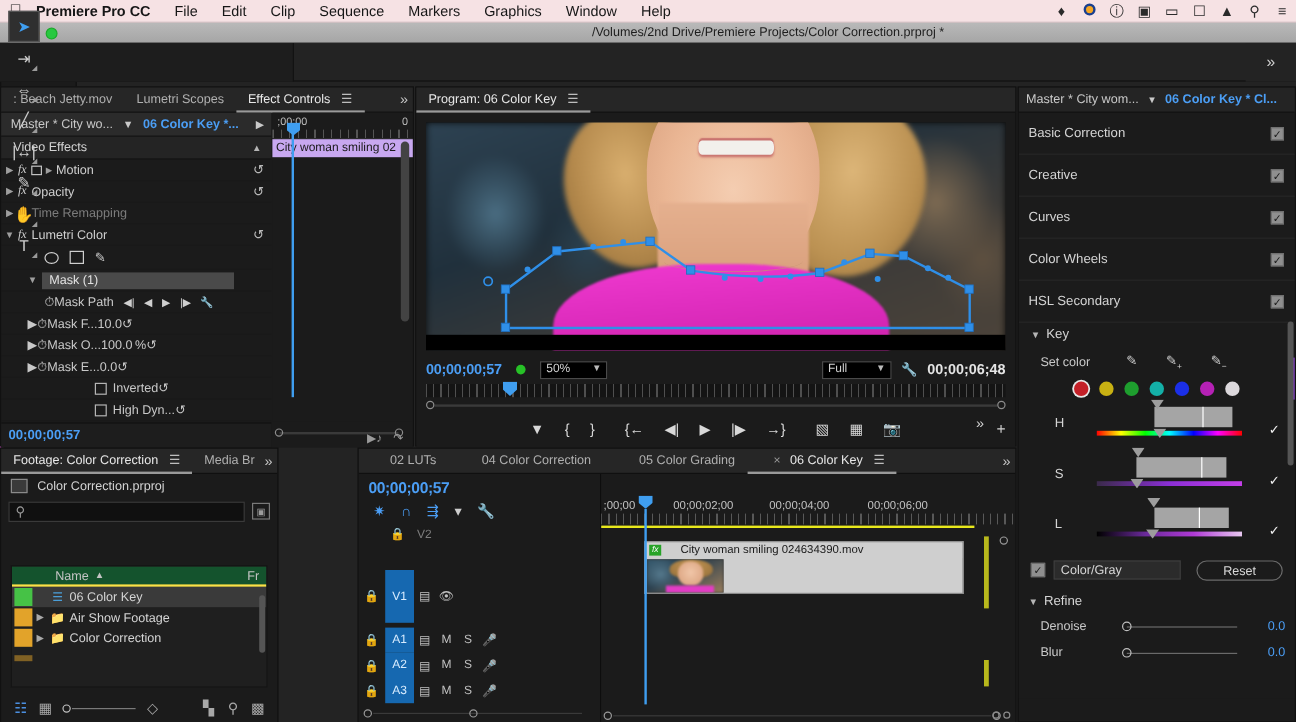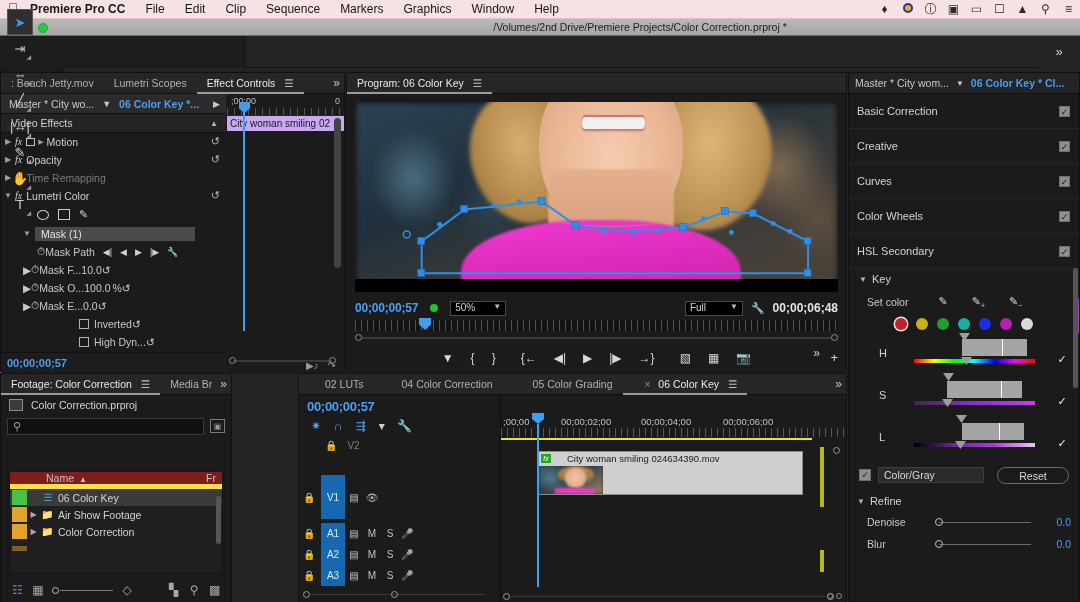--- a/index.html
+++ b/index.html
@@ -218,21 +218,21 @@
 
   
   #project { left:0; top:373px; width:232px; height:229px; }
   .pr-body { position:relative; height:208px; background:#1b1b1b;}
   .pr-file { height:20px; display:flex; align-items:center; gap:8px; padding-left:8px; font-size:10.5px; color:#d4d4d4;}
   .pr-file .ico { width:14px;height:12px; border:1px solid #8a8a8a; background:#3a3a3a; }
   .pr-search { height:22px; display:flex; align-items:center; padding:0 6px; gap:6px;}
   .pr-search .fld { flex:1; height:17px; background:#101010; border:1px solid #3a3a3a; display:flex; align-items:center; padding-left:5px;}
   .pr-search .mag { color:#9c9c9c; font-size:11px; }
   .pr-search .ico2 { width:15px;height:14px;border:1px solid #7a7a7a; color:#9c9c9c; font-size:8px; text-align:center; line-height:13px;}
-  .pr-colhdr { height:17px; background:#7f1d1d; display:flex; align-items:flex-end; border-bottom:5px solid #fde047; font-size:10.5px; color:#c4c4c4;}
+  .pr-colhdr { height:17px; background:#14532d; display:flex; align-items:center; border-bottom:2px solid #fde047; font-size:10.5px; color:#c4c4c4;}
   .pr-colhdr .c1 { padding-left:36px; }
   .pr-colhdr .sortarr { margin-left:5px; font-size:8px; }
   .pr-colhdr .c2 { position:absolute; right:6px; }
   .pr-list { position:absolute; left:8px; right:8px; top:76px; bottom:30px; background:#1f1f1f; overflow:hidden; border:1px solid #141414;}
   .pr-item { height:17px; display:flex; align-items:center; font-size:10.5px; color:#d4d4d4; position:relative;}
   .pr-item.sel { background:#3a3a3a; }
   .pr-item .swatch { width:15px; height:15px; margin-left:2px; }
   .pr-item .exp { width:13px; text-align:center; font-size:8px; color:#a8a8a8;}
   .pr-item .tico { width:16px; text-align:center; font-size:10px; }
   .pr-item .nm { padding-left:2px; }

